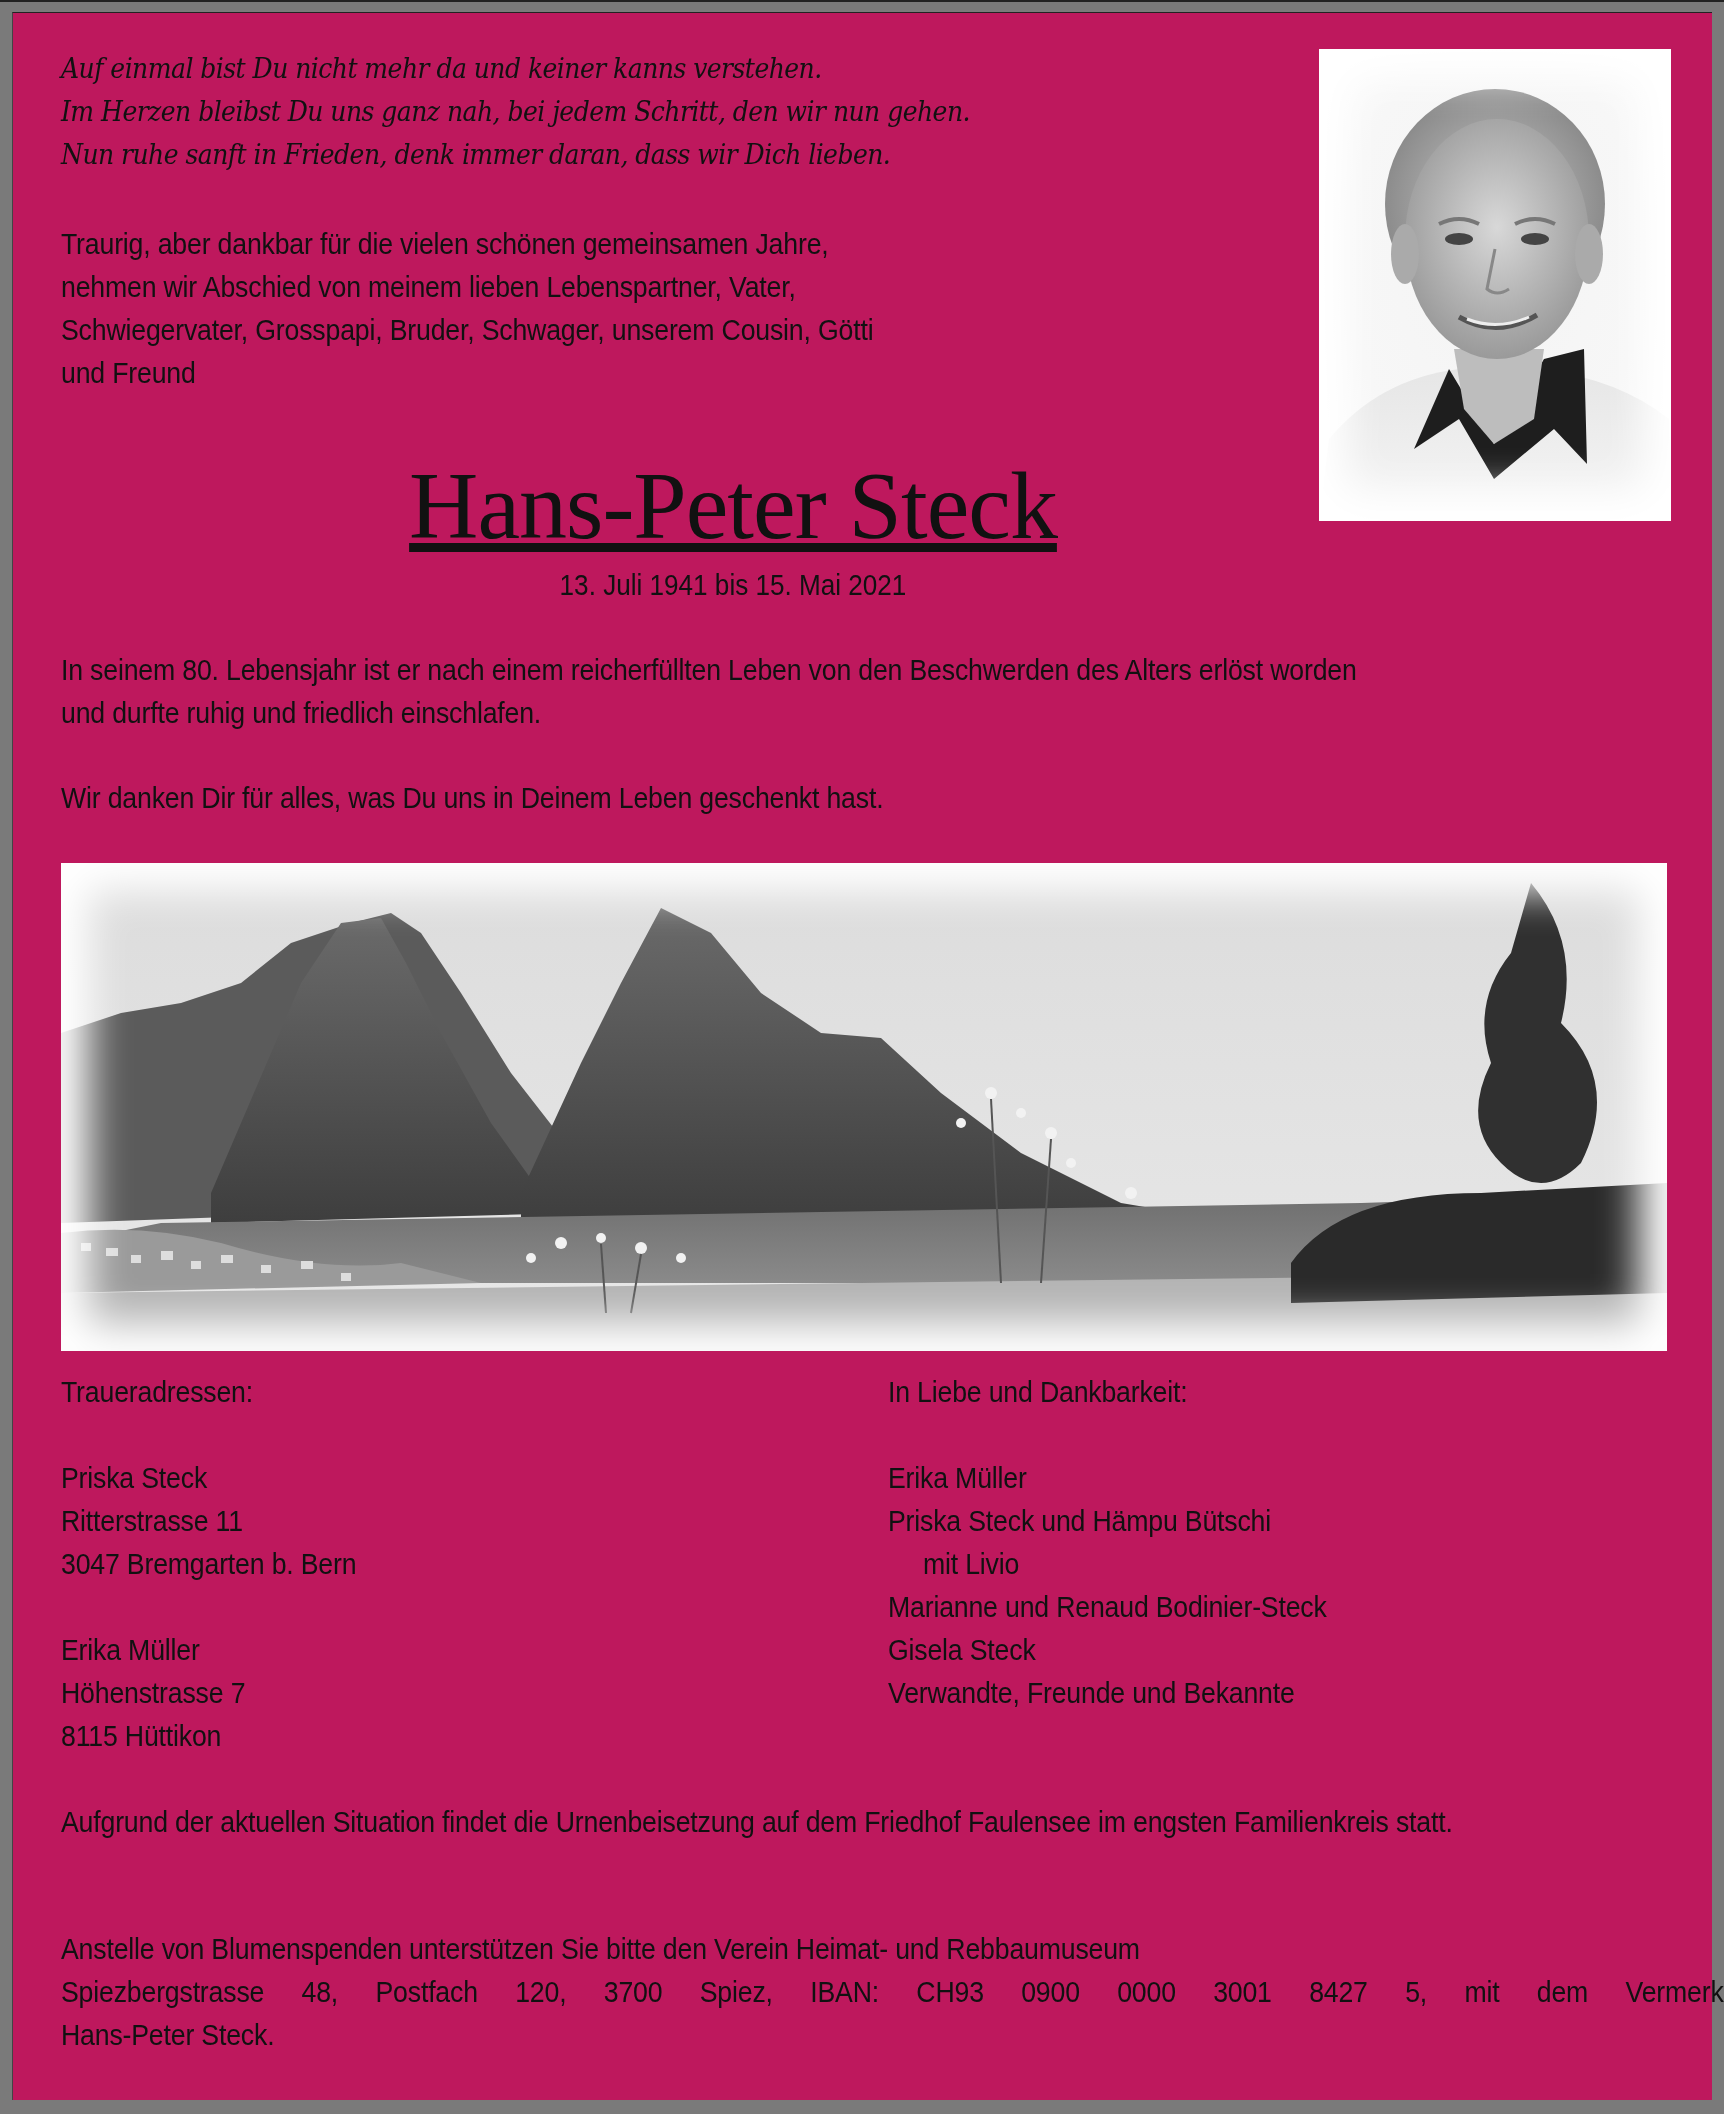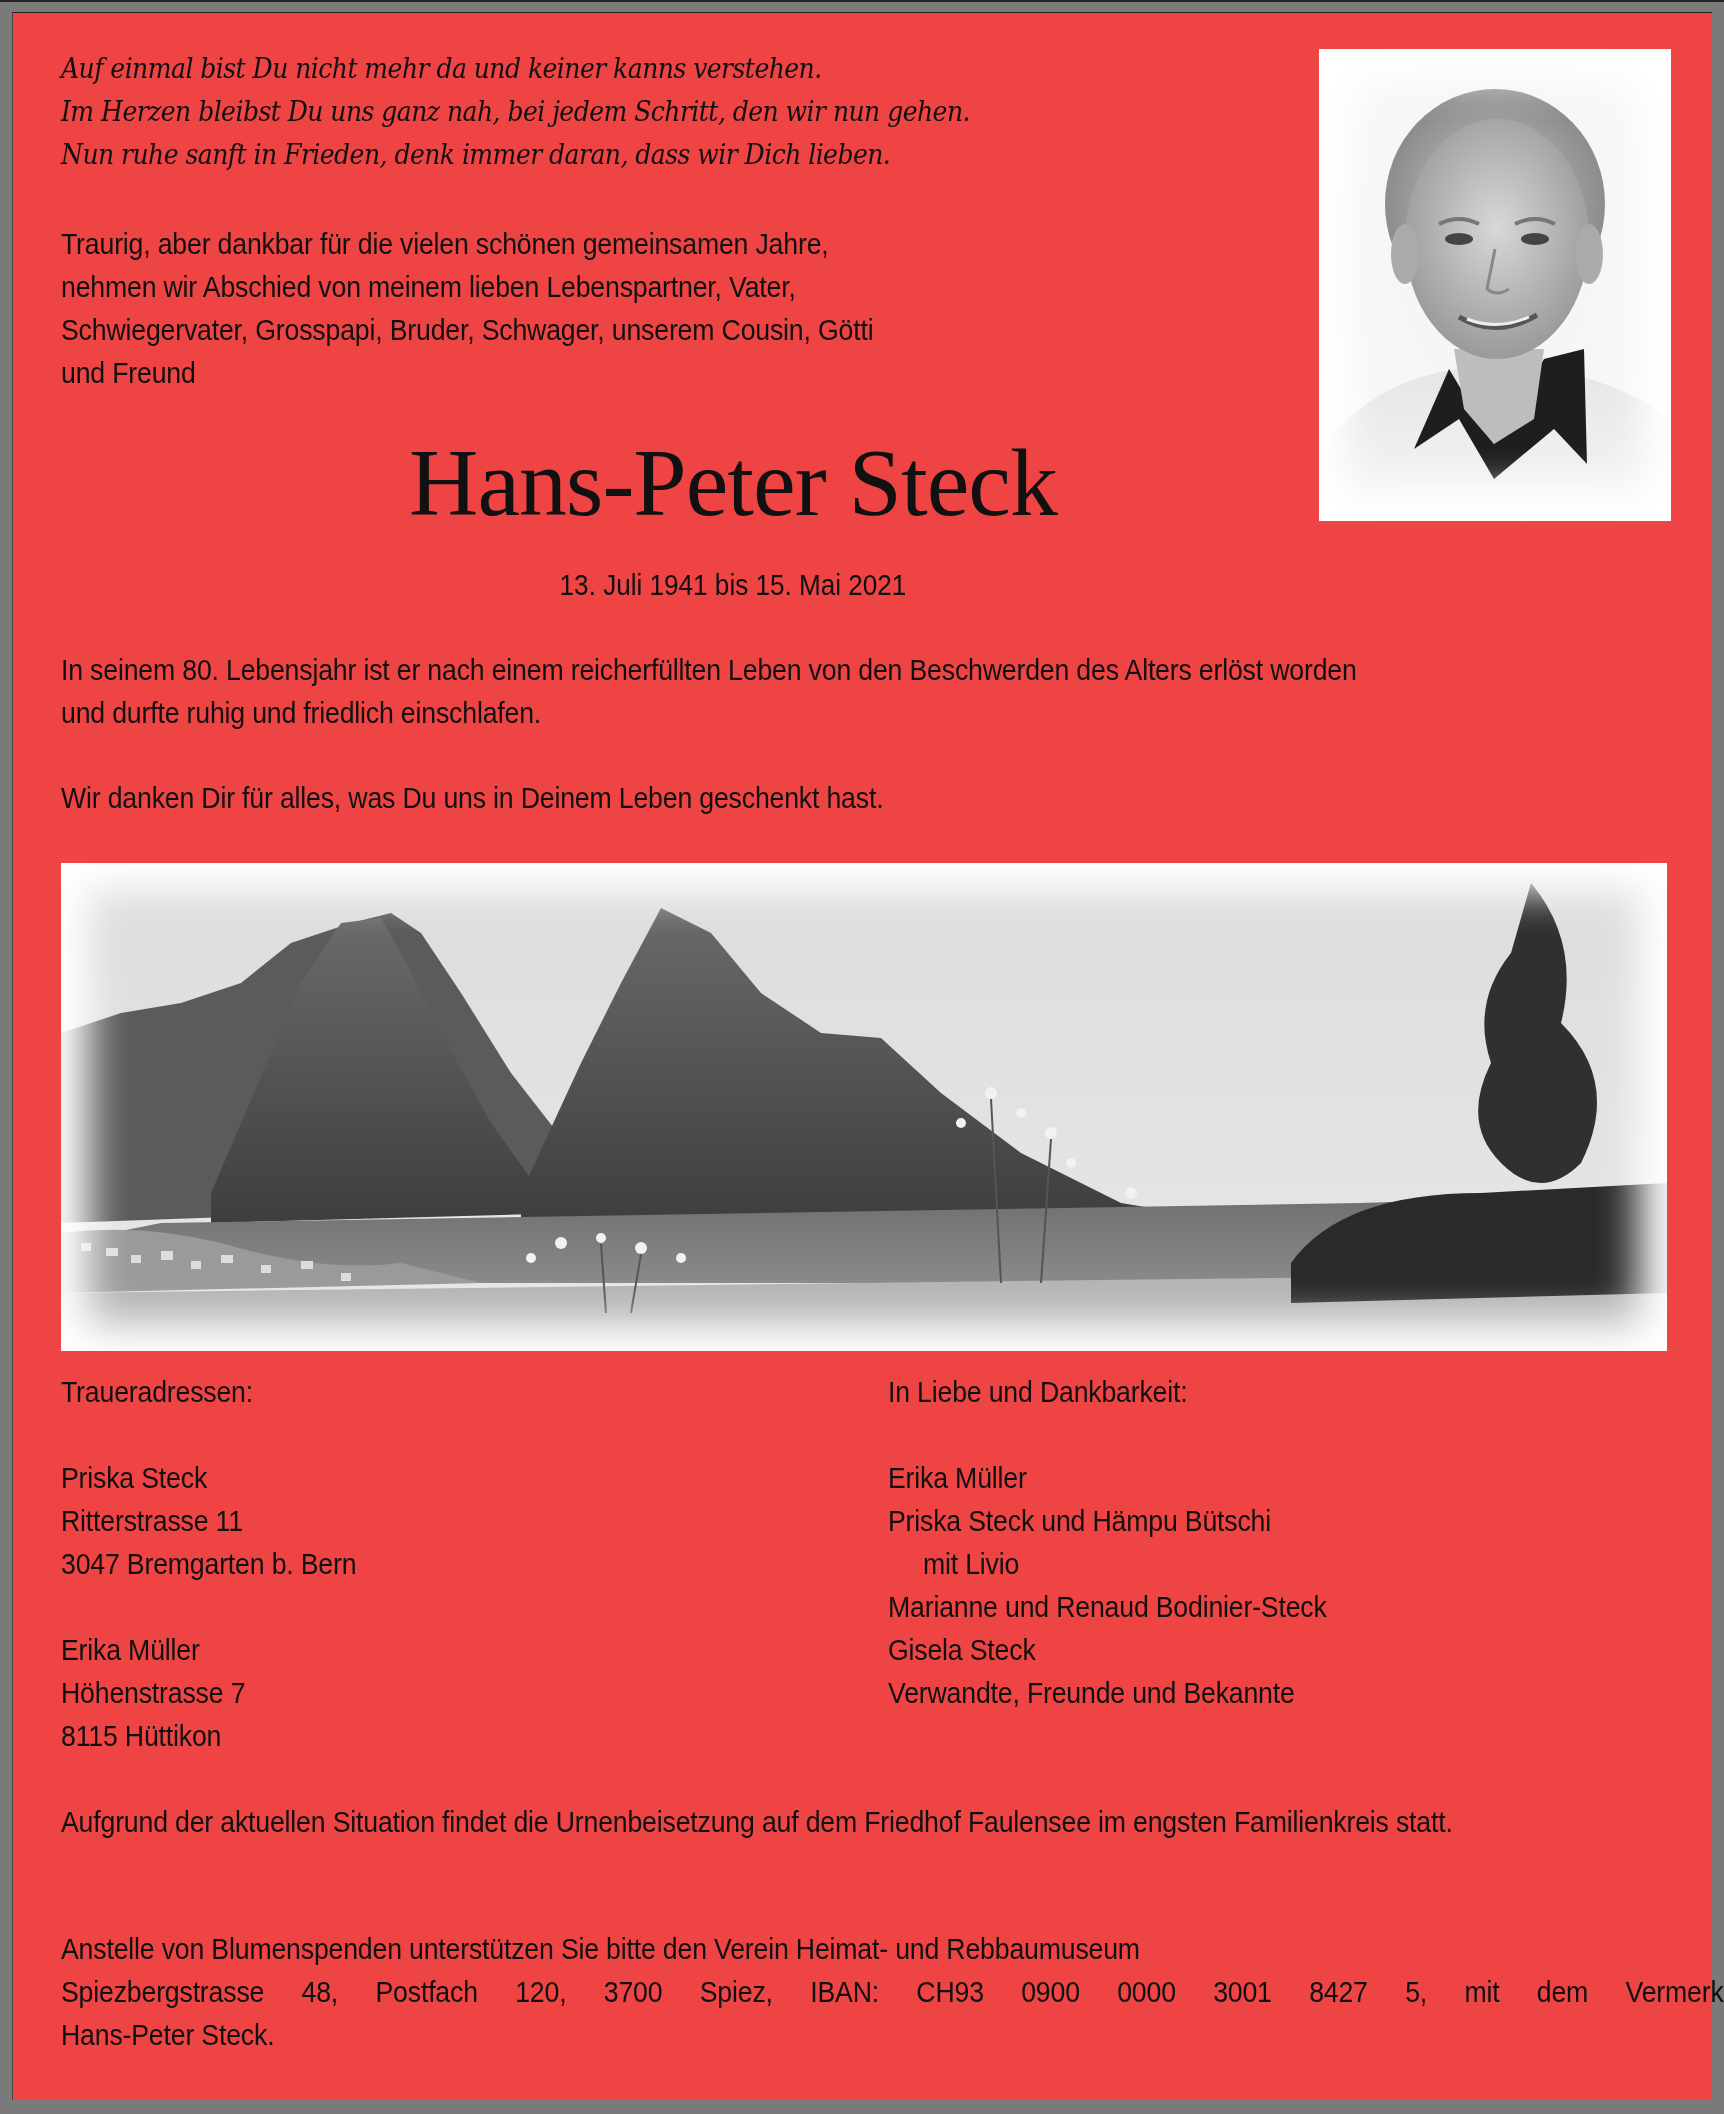--- a/index.html
+++ b/index.html
@@ -9,21 +9,21 @@
     position: relative;
     overflow: hidden;
     font-family: "Liberation Sans", "DejaVu Sans", sans-serif;
     color: #111;
   }
   .topline { position: absolute; left: 0; top: 0; width: 1724px; height: 2px; background: #222; }
   .page {
     position: absolute;
     left: 12px; top: 12px;
     width: 1700px; height: 2088px;
-    background: #ef4444;
+    background: #be185d;
     border-top: 1px solid #222;
     border-left: 1px solid #444;
     box-sizing: border-box;
   }
   .abs { position: absolute; white-space: nowrap; }
   .poem {
     font-family: "DejaVu Serif", "Liberation Serif", serif;
     font-style: italic;
     font-size: 27px;
     letter-spacing: -0.6px;
@@ -139,21 +139,21 @@
       <path d="M196 175 Q216 165 236 175" stroke="#777" stroke-width="4" fill="none"></path>
 
       <path d="M176 200 L168 240 Q178 248 190 240" stroke="#888" stroke-width="3" fill="none"></path>
 
       <path d="M140 268 Q178 290 218 266" stroke="#555" stroke-width="5" fill="none"></path>
       <path d="M148 270 Q178 282 210 268" stroke="#eee" stroke-width="3" fill="none"></path>
     </svg>
     <div class="vignette"></div>
   </div>
 
-  <div class="abs name" style="left:0; width:1440px; top:420px;">Hans-Peter Steck</div>
+  <div class="abs name" style="left:0; width:1440px; top:443px;text-decoration:underline;">Hans-Peter Steck</div>
 
   <div class="abs dates" style="left:0; width:1440px; top:552px;">13. Juli 1941 bis 15. Mai 2021</div>
 
   <div class="abs body-text" style="left:48px; top:636px;">
     <div>In seinem 80. Lebensjahr ist er nach einem reicherfüllten Leben von den Beschwerden des Alters erlöst worden</div>
     <div>und durfte ruhig und friedlich einschlafen.</div>
   </div>
 
   <div class="abs body-text" style="left:48px; top:764px;">Wir danken Dir für alles, was Du uns in Deinem Leben geschenkt hast.</div>
 

